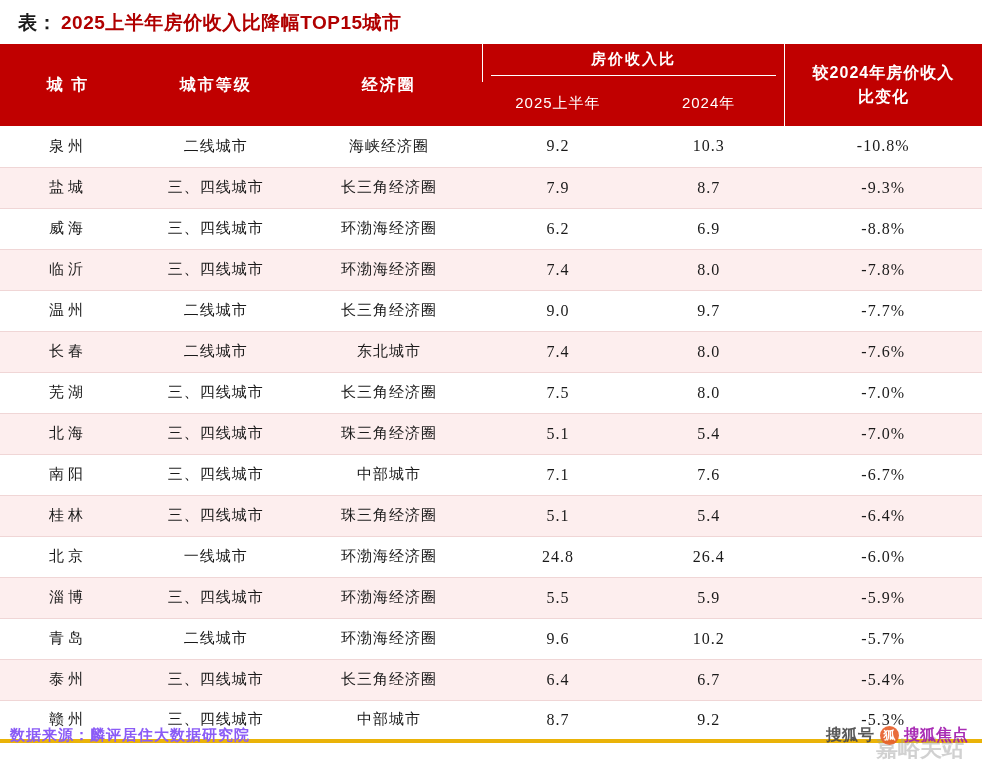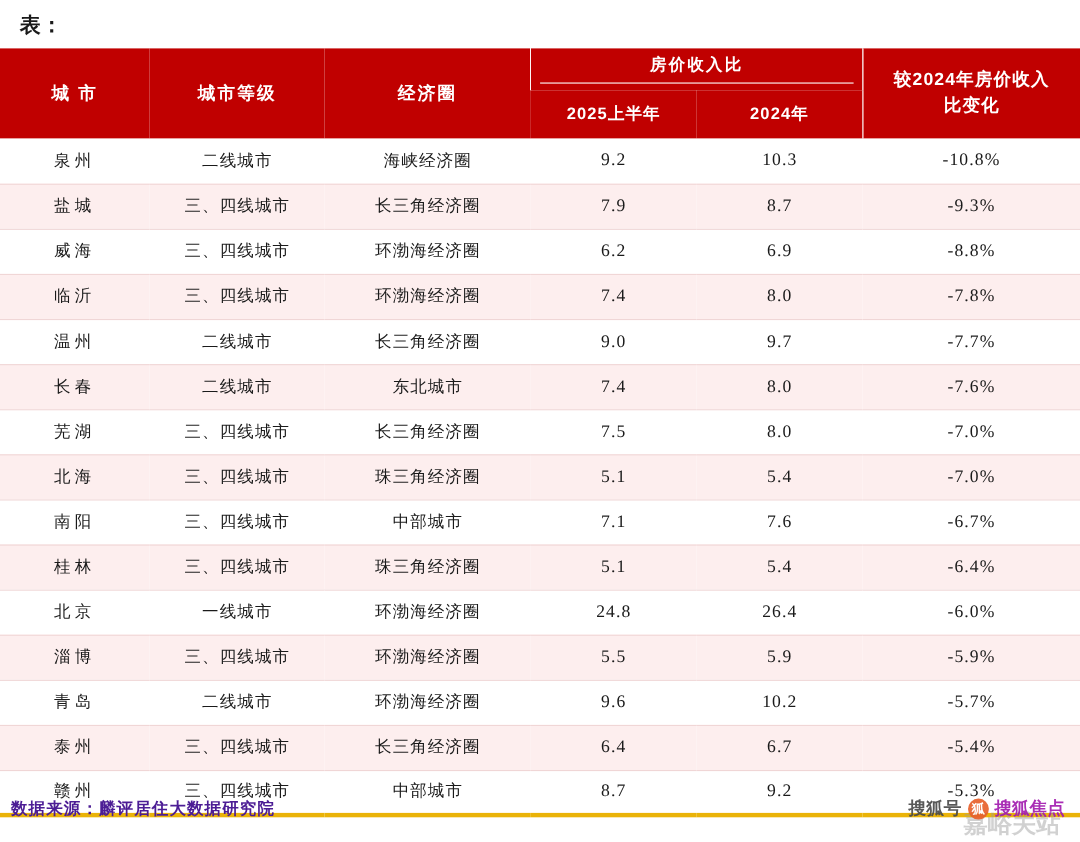--- a/index.html
+++ b/index.html
@@ -68,21 +68,21 @@
     display: block;
     margin: 6px auto 0 auto;
     width: 285px;
     height: 1px;
     background: #ffffff;
   }
   thead .hdr-sub {
     background: #c00000;
     color: #ffffff;
     font-size: 15px;
-    font-weight: bold;
+    font-weight: normal;
     letter-spacing: 1px;
     height: 40px;
     padding: 0;
   }
   thead .hdr-two-line {
     background: #c00000;
     color: #ffffff;
     font-size: 16px;
     font-weight: bold;
     letter-spacing: 1px;
@@ -130,21 +130,21 @@
     width: 982px;
     height: 53px;
   }
   .source {
     position: absolute;
     left: 10px;
     top: 14px;
     font-size: 15px;
     font-weight: bold;
     letter-spacing: 1px;
-    color: #4c1d95;
+    color: #8b5cf6;
   }
   .watermark {
     position: absolute;
     right: 14px;
     top: 13px;
     display: flex;
     align-items: center;
     font-size: 16px;
     font-weight: bold;
     color: #4a4a4a;
@@ -178,20 +178,21 @@
     color: #9a9a9a;
     opacity: 0.45;
     letter-spacing: 0px;
   }
 </style>
 </head>
 <body>
 
 <div class="title-bar">
   <span class="title-prefix">表：</span>
+  <span class="title-main">2025上半年房价收入比降幅TOP15城市</span>
 </div>
 
 <table class="main-table">
   <colgroup>
     <col style="width:128px">
     <col style="width:150px">
     <col style="width:176px">
     <col style="width:142px">
     <col style="width:142px">
     <col style="width:186px">

